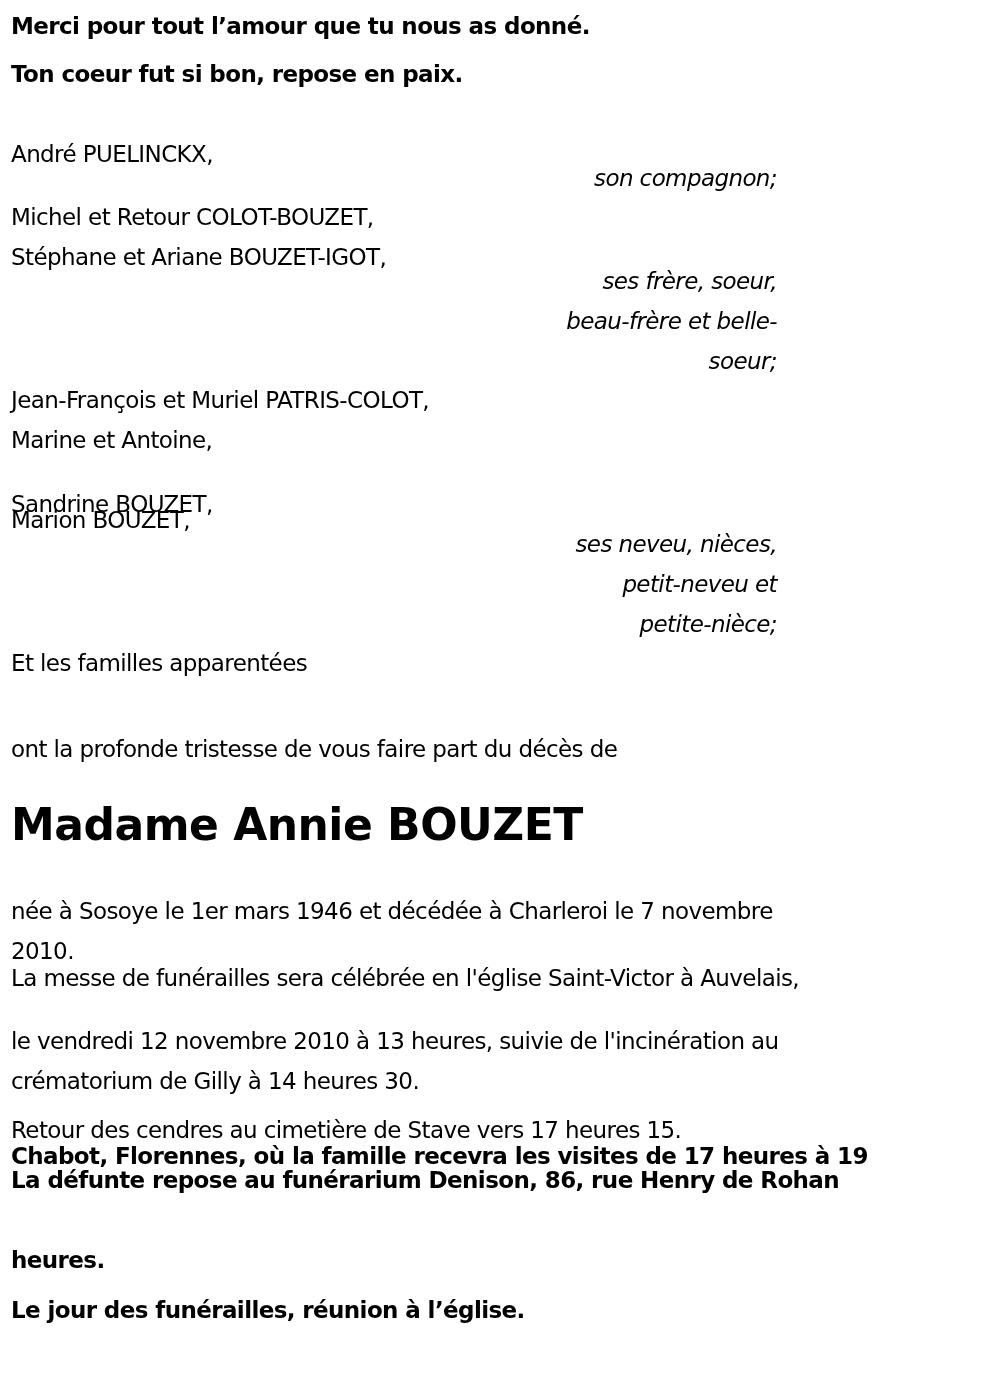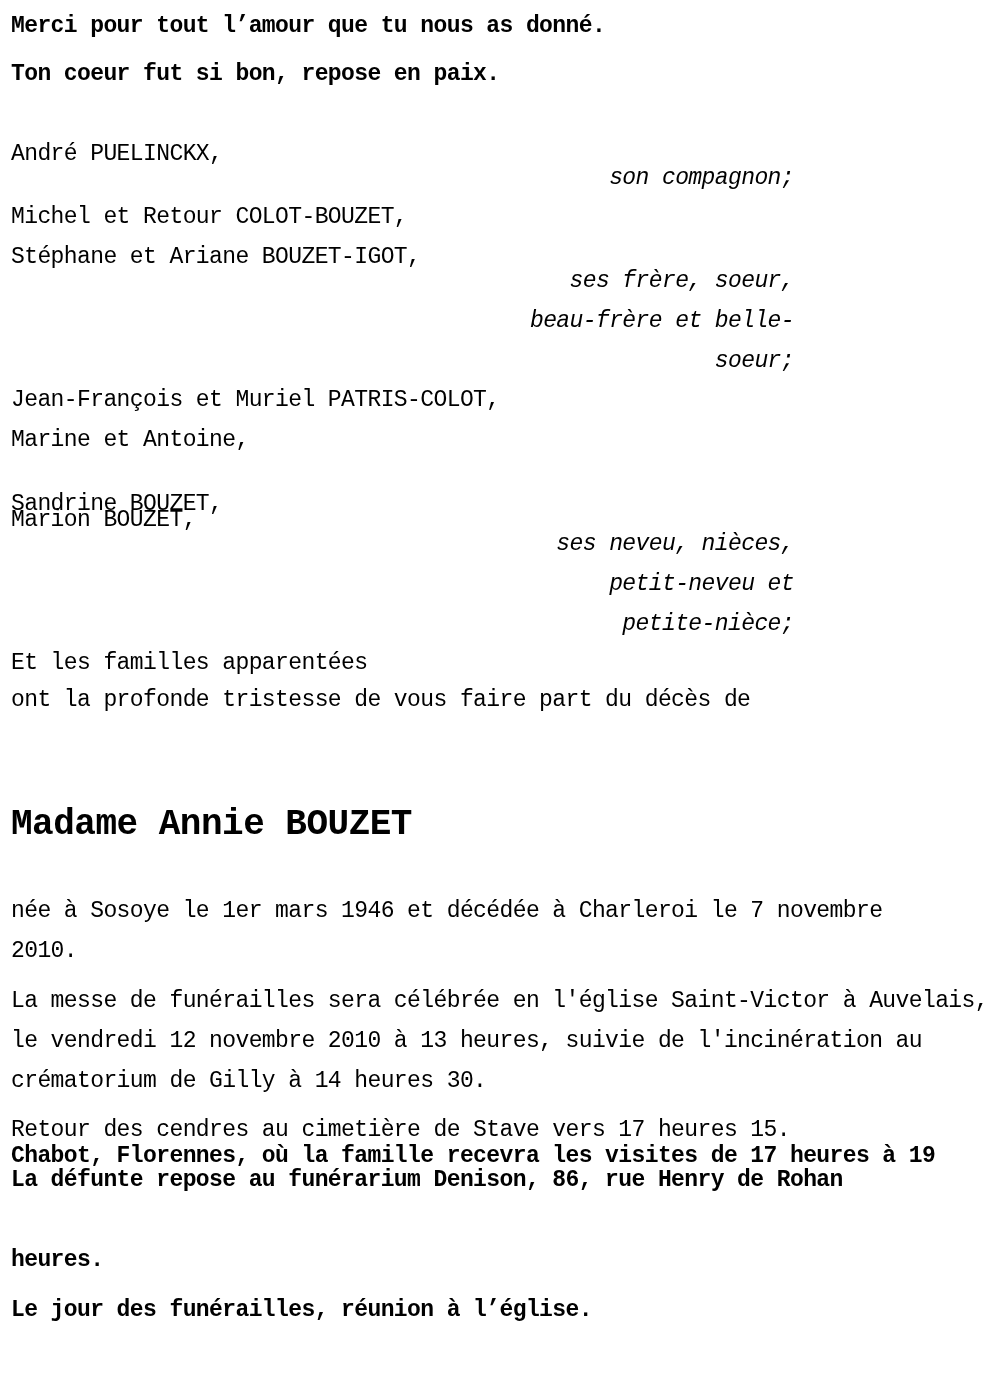--- a/index.html
+++ b/index.html
@@ -3,25 +3,25 @@
 <meta charset="utf-8">
 <style>
   html, body { margin: 0; padding: 0; background: #ffffff; }
   body {
     width: 1000px; height: 1395px; overflow: hidden;
     font-family: "DejaVu Sans", sans-serif;
     color: #000000;
     font-size: 23px;
     letter-spacing: -0.6px;
   }
-  .page { position: relative; width: 804px; height: 1395px; font-family: Liberation Mono, monospace; }
+  .page { position: relative; width: 804px; height: 1395px; }
   .ln { position: absolute; left: 11px; white-space: nowrap; line-height: 40px; }
-  .r { position: absolute; right: 10px; white-space: nowrap; font-style: italic; line-height: 40px; text-align: left; }
+  .r { position: absolute; right: 27px; white-space: nowrap; font-style: italic; line-height: 40px; text-align: left; }
   .b { font-weight: bold; }
-  .title { font-size: 36px; font-weight: bold; letter-spacing: -0.5px; line-height: 50px; }
+  .title { font-size: 44px; font-weight: bold; letter-spacing: -0.5px; line-height: 50px; }
 </style>
 </head>
 <body>
 
 <div class="page">
 
   <div class="ln b" style="top:6px">Merci pour tout l’amour que tu nous as donné.</div>
   <div class="ln b" style="top:54px">Ton coeur fut si bon, repose en paix.</div>
 
   <div class="ln" style="top:134px">André PUELINCKX,</div>
@@ -36,28 +36,28 @@
   <div class="ln" style="top:380px">Jean-François et Muriel PATRIS-COLOT,</div>
   <div class="ln" style="top:420px">Marine et Antoine,</div>
   <div class="ln" style="top:484px">Sandrine BOUZET,</div>
   <div class="ln" style="top:500px">Marion BOUZET,</div>
   <div class="r" style="top:524px">ses neveu, nièces,</div>
   <div class="r" style="top:564px">petit-neveu et</div>
   <div class="r" style="top:604px">petite-nièce;</div>
 
   <div class="ln" style="top:643px">Et les familles apparentées</div>
 
-  <div class="ln" style="top:680px">ont la profonde tristesse de vous faire part du décès de</div>
+  <div class="ln" style="top:729px">ont la profonde tristesse de vous faire part du décès de</div>
 
   <div class="ln title" style="top:800px">Madame Annie BOUZET</div>
 
   <div class="ln" style="top:891px">née à Sosoye le 1er mars 1946 et décédée à Charleroi le 7 novembre</div>
   <div class="ln" style="top:931px">2010.</div>
 
-  <div class="ln" style="top:981px">La messe de funérailles sera célébrée en l'église Saint-Victor à Auvelais,</div>
+  <div class="ln" style="top:958px">La messe de funérailles sera célébrée en l'église Saint-Victor à Auvelais,</div>
   <div class="ln" style="top:1021px">le vendredi 12 novembre 2010 à 13 heures, suivie de l'incinération au</div>
   <div class="ln" style="top:1061px">crématorium de Gilly à 14 heures 30.</div>
 
   <div class="ln" style="top:1110px">Retour des cendres au cimetière de Stave vers 17 heures 15.</div>
 
   <div class="ln b" style="top:1160px">La défunte repose au funérarium Denison, 86, rue Henry de Rohan</div>
   <div class="ln b" style="top:1136px">Chabot, Florennes, où la famille recevra les visites de 17 heures à 19</div>
   <div class="ln b" style="top:1240px">heures.</div>
 
   <div class="ln b" style="top:1290px">Le jour des funérailles, réunion à l’église.</div>

